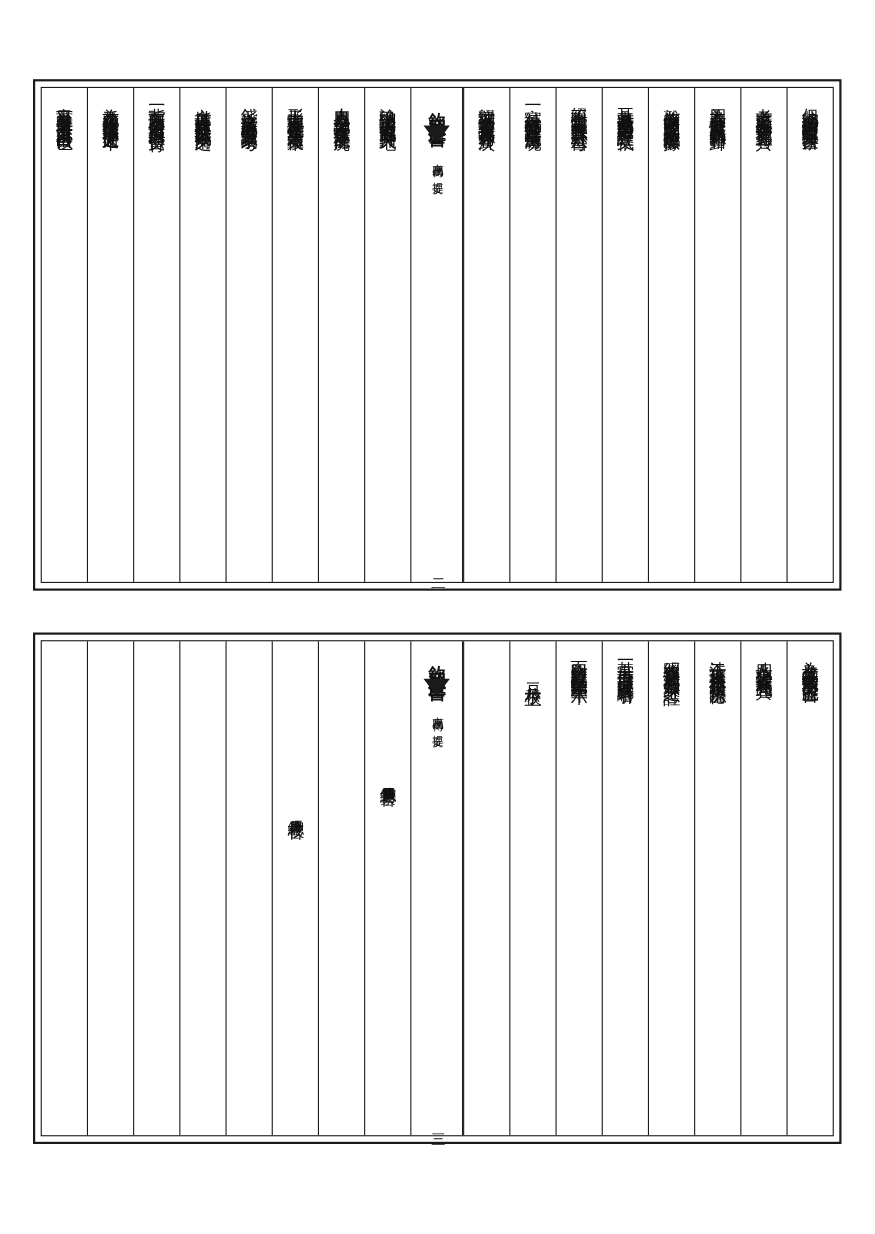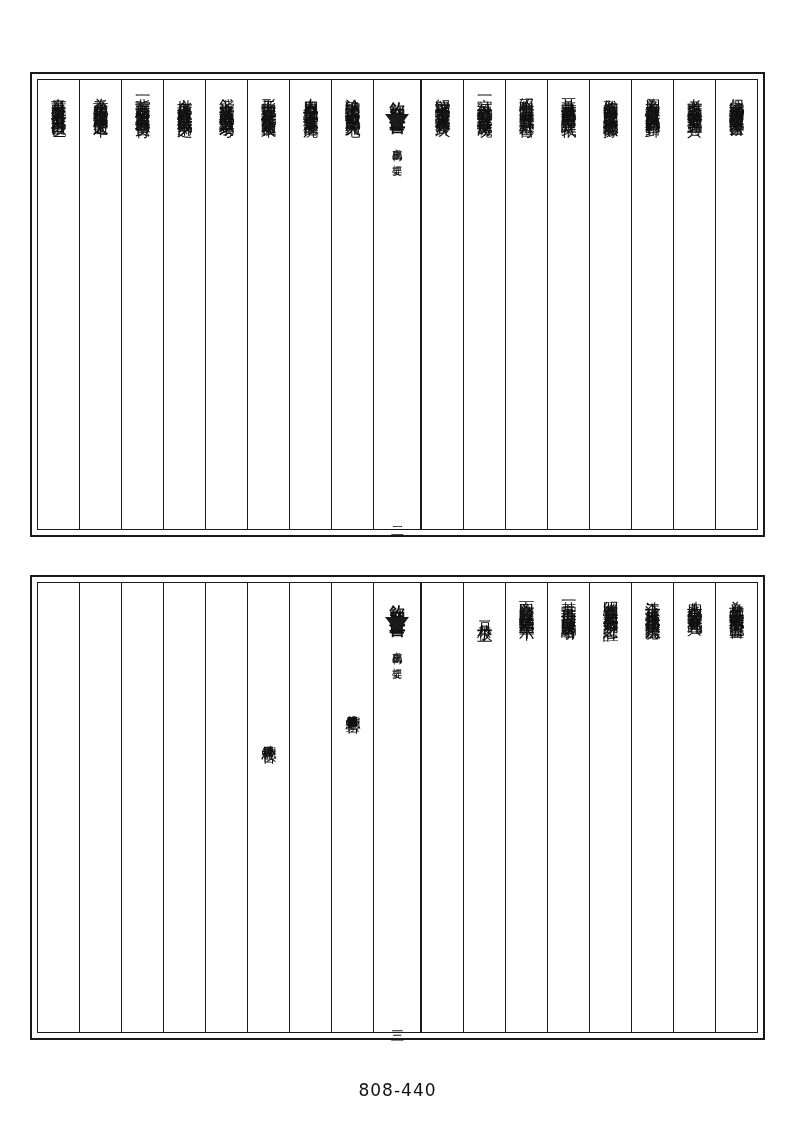--- a/index.html
+++ b/index.html
@@ -256,15 +256,14 @@
 
       <div class="col"></div>
       <div class="col"></div>
       <div class="col"></div>
       <div class="col"></div>
       <div class="col noline"></div>
 
     </div>
   </div>
 
-  <div class="page-number">808-440</div>
 
 </div>
 
 </body></html>

